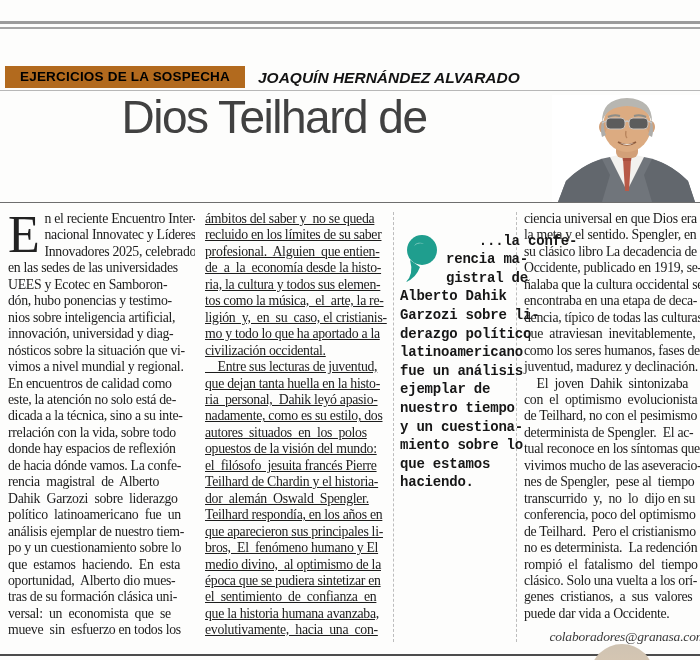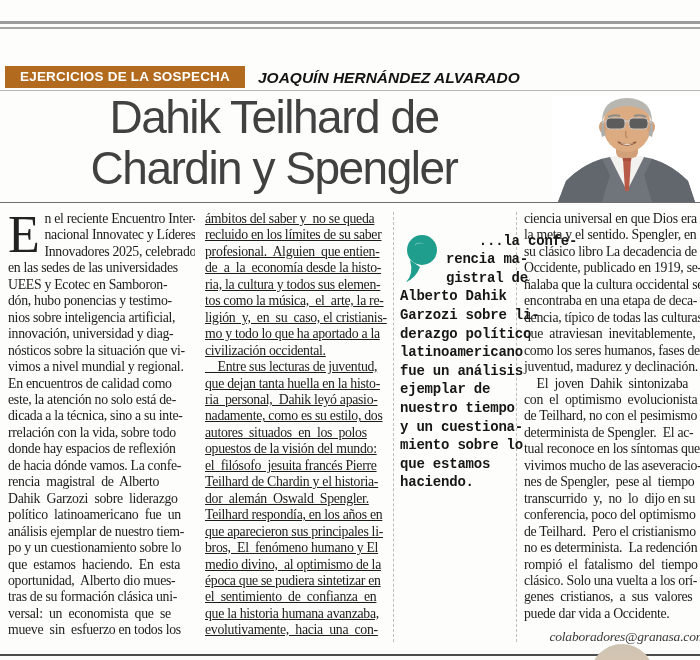--- a/index.html
+++ b/index.html
@@ -10,21 +10,21 @@
   .page{
     position:relative;width:700px;height:660px;background:#fdfdfc;
     overflow:hidden;font-family:"Liberation Serif",serif;color:#1d1d1d;
   }
   
   .rule-a{position:absolute;left:0;top:21px;width:700px;height:3px;background:#9b9b9b;}
   .rule-b{position:absolute;left:0;top:27px;width:700px;height:2px;background:#a5a5a5;}
   
   .kicker{
     position:absolute;left:5px;top:66px;width:240px;height:22px;box-sizing:border-box;
-    background:var(--kicker-bg);color:#ffffff;font-family:"Liberation Sans",sans-serif;
+    background:var(--kicker-bg);color:#000000;font-family:"Liberation Sans",sans-serif;
     font-weight:bold;font-size:13.5px;line-height:22px;text-align:center;letter-spacing:.2px;
   }
   .author{
     position:absolute;left:258px;top:67px;font-family:"Liberation Sans",sans-serif;
     font-weight:bold;font-size:15.5px;line-height:22px;color:#141414;letter-spacing:0px;font-style:italic;
   }
   .rule-thin{position:absolute;left:0;top:90px;width:700px;height:1px;background:#b7b7b7;}
   
   .headline{
     position:absolute;left:0;top:92px;width:548px;margin:0;text-align:center;
@@ -74,21 +74,21 @@
 
 <div class="page">
 
   <div class="rule-a"></div>
   <div class="rule-b"></div>
 
   <div class="kicker">EJERCICIOS DE LA SOSPECHA</div>
   <div class="author">JOAQUÍN HERNÁNDEZ ALVARADO</div>
   <div class="rule-thin"></div>
 
-  <h1 class="headline"><span>Dahik Teilhard de</span><br><span>Chardin y Spengler</span></h1>
+  <h1 class="headline"><span>Dios Teilhard de</span><br></h1>
 
   <div class="rule-mid"></div>
 
   <div class="portrait">
     <svg width="148" height="107" viewBox="0 0 148 107" xmlns="http://www.w3.org/2000/svg">
       <rect width="148" height="107" fill="#ffffff"></rect>
 
       <path d="M6,107 L14,86 Q34,66 58,62 L92,62 Q116,66 136,86 L143,107 Z" fill="#70757b"></path>
       <path d="M6,107 L14,86 Q30,70 50,64 L58,80 L50,107 Z" fill="#62676d"></path>
       <path d="M143,107 L136,86 Q120,70 100,64 L92,80 L100,107 Z" fill="#62676d"></path>

